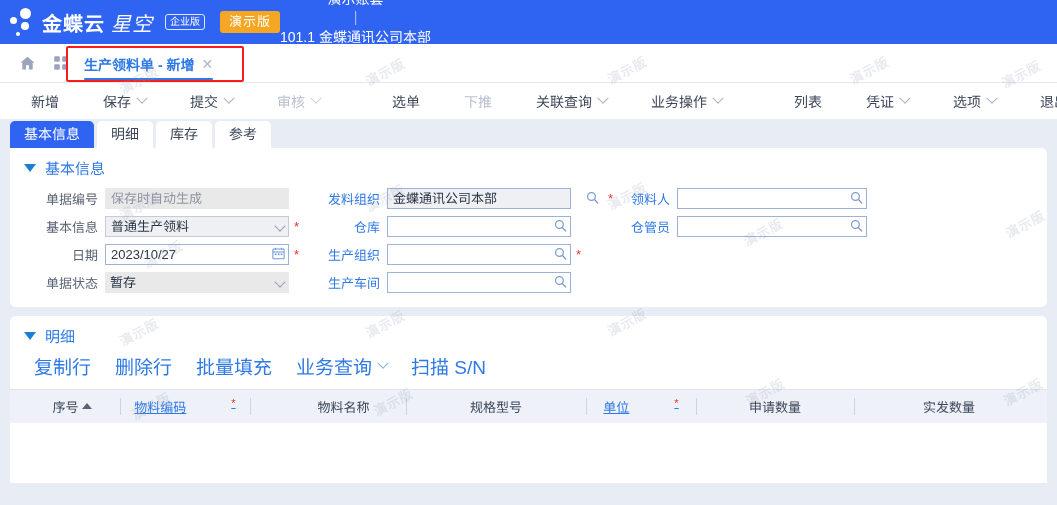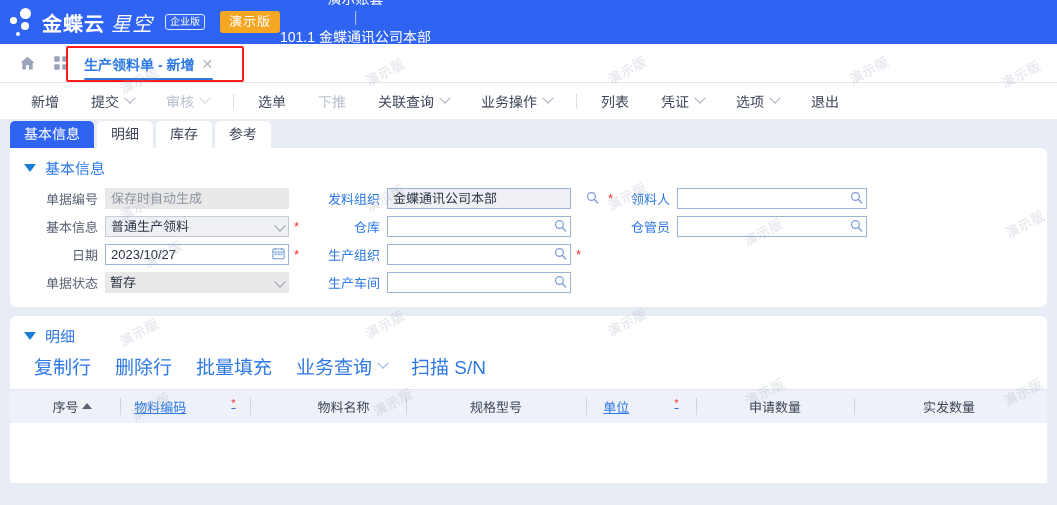--- a/index.html
+++ b/index.html
@@ -80,21 +80,21 @@
     position:absolute;left:76px;top:2px;height:36px;display:flex;align-items:center;
     gap:7px;padding:0 8px;box-sizing:border-box;z-index:7;
   }
   .doctab .ttl{color:#2f7ae5;font-size:14px;font-weight:700;white-space:nowrap;}
   .doctab .xc{color:#adb6c7;font-size:14px;cursor:pointer;line-height:1;}
   .doctab .under{position:absolute;left:8px;right:8px;bottom:2px;height:2px;background:#2f7ae5;border-radius:1px;}
 
   
   .toolbar{
     position:relative;height:36px;background:#fff;display:flex;align-items:center;
-    padding-left:18px;gap:6px;z-index:5;box-shadow:0 1px 0 #e9edf4;
+    padding-left:18px;gap:18px;z-index:5;box-shadow:0 1px 0 #e9edf4;
   }
   .tbtn{
     display:flex;align-items:center;gap:5px;font-size:14px;color:#3d4758;
     padding:0 13px;height:36px;cursor:pointer;white-space:nowrap;
   }
   .tbtn.dim{color:#b9c0cd;cursor:default;}
   .tbtn .cv{
     width:7px;height:7px;border-right:1.3px solid #a9b2c2;border-bottom:1.3px solid #a9b2c2;
     transform:rotate(45deg) translate(-2px,-2px);display:inline-block;margin-left:2px;
   }
@@ -230,20 +230,24 @@
       <span class="ttl">生产领料单 - 新增</span>
       <span class="xc">✕</span>
       <span class="under"></span>
     </div>
     <div class="redbox"></div>
   </div>
 
   <div class="toolbar" id="toolbar">
       <div class="tbtn">
         <span>新增</span>
+      </div>
+      <div class="tbtn">
+        <span>保存</span>
+        <span class="cv"></span>
       </div>
       <div class="tbtn">
         <span>提交</span>
         <span class="cv"></span>
       </div>
       <div class="tbtn dim">
         <span>审核</span>
         <span class="cv"></span>
       </div>
       <span class="tsep"></span>

